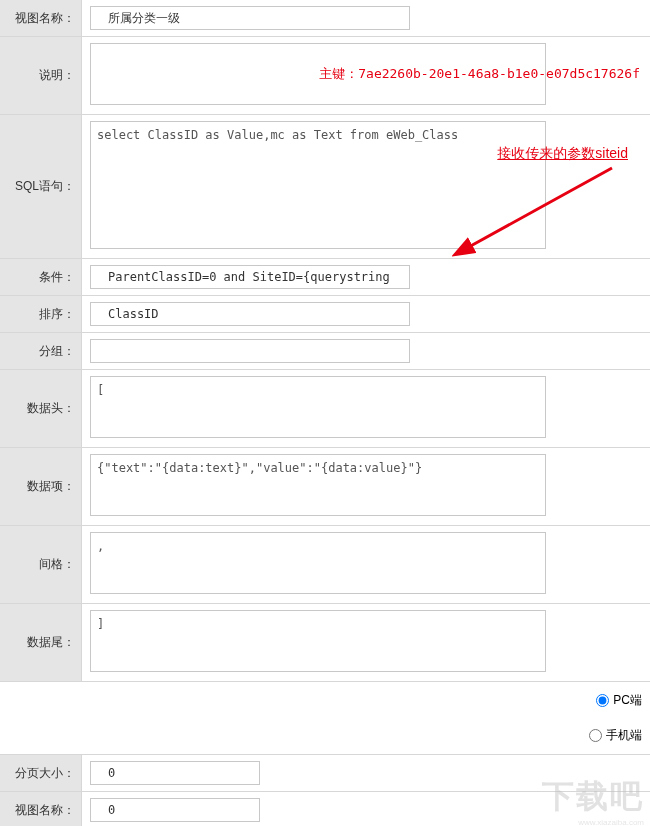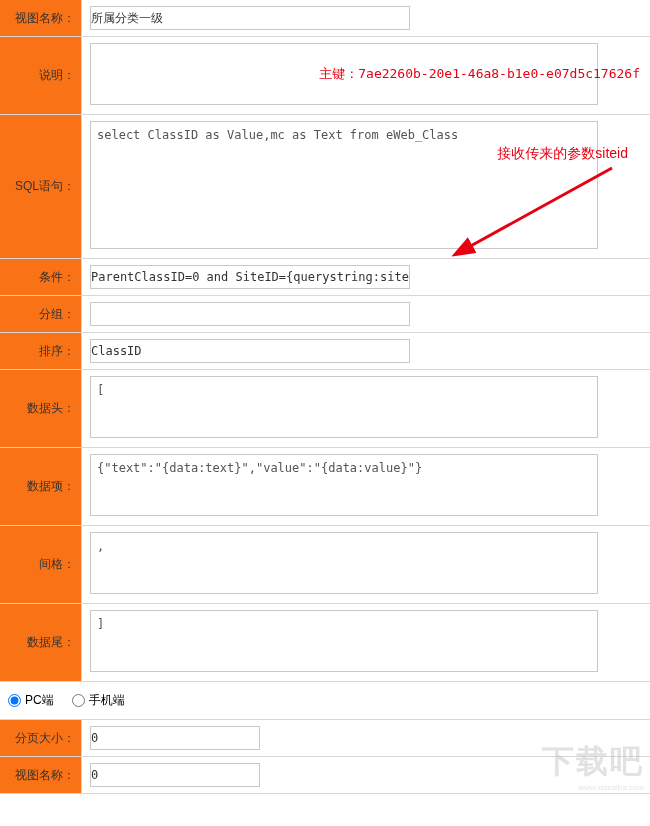--- a/index.html
+++ b/index.html
@@ -14,64 +14,65 @@
       width: 100%;
       border-collapse: collapse;
     }
     .form-row {
       display: flex;
       border-bottom: 1px solid #d7d7d7;
     }
     .label-cell {
       width: 82px;
       min-width: 82px;
-      background: #f97316;
+      background: #e5e5e5;
       display: flex;
       align-items: center;
       justify-content: flex-end;
       padding-right: 6px;
       color: #333;
       font-size: 12px;
       border-right: 1px solid #d7d7d7;
     }
     .input-cell {
       flex: 1;
       padding: 6px 8px;
       background: #fff;
       position: relative;
     }
     input[type="text"] {
       border: 1px solid #c8c8c8;
-      padding: 4px 0;
+      padding: 4px 17px;
       font-size: 12px;
       font-family: monospace, "Microsoft YaHei";
       color: #333;
       height: 24px;
       width: 320px;
     }
     input.small {
       width: 170px;
     }
     textarea {
       border: 1px solid #c8c8c8;
       padding: 6px;
       font-size: 12px;
       font-family: monospace;
       color: #555;
-      width: 508px;
+      width: 456px;
       resize: none;
     }
     textarea.desc { height: 62px; }
     textarea.sql { height: 128px; }
     textarea.mid { height: 62px; }
     .radio-group {
       display: flex;
       align-items: flex-end;
       gap: 18px;
       padding: 4px 0;
+      flex-direction: column;
     }
     .radio-item {
       display: flex;
       align-items: center;
       gap: 4px;
     }
     .primary-key-annotation {
       position: absolute;
       top: 12px;
       right: 10px;
@@ -81,20 +82,21 @@
       pointer-events: none;
       margin-top: 16px;
     }
     .param-annotation {
       position: absolute;
       top: 30px;
       right: 22px;
       color: #e60012;
       font-size: 14px;
       pointer-events: none;
+      text-decoration: underline;
     }
     .arrow-svg {
       position: absolute;
       pointer-events: none;
     }
     .watermark {
       position: absolute;
       right: 6px;
       bottom: 10px;
       color: #c0c0c0;
@@ -151,30 +153,30 @@
   </div>
 
   <div class="form-row">
     <div class="label-cell">条件：</div>
     <div class="input-cell">
       <input type="text" value="ParentClassID=0 and SiteID={querystring:siteid} an" style="">
     </div>
   </div>
 
   <div class="form-row">
+    <div class="label-cell">排序：</div>
+    <div class="input-cell">
+      <input type="text" value="ClassID" style="">
+    </div>
+  </div>
+
+  <div class="form-row">
     <div class="label-cell">分组：</div>
     <div class="input-cell">
       <input type="text" value="" style="">
-    </div>
-  </div>
-
-  <div class="form-row">
-    <div class="label-cell">排序：</div>
-    <div class="input-cell">
-      <input type="text" value="ClassID" style="">
     </div>
   </div>
 
   <div class="form-row">
     <div class="label-cell">数据头：</div>
     <div class="input-cell">
       <textarea class="mid" style="">[</textarea>
     </div>
   </div>
 

